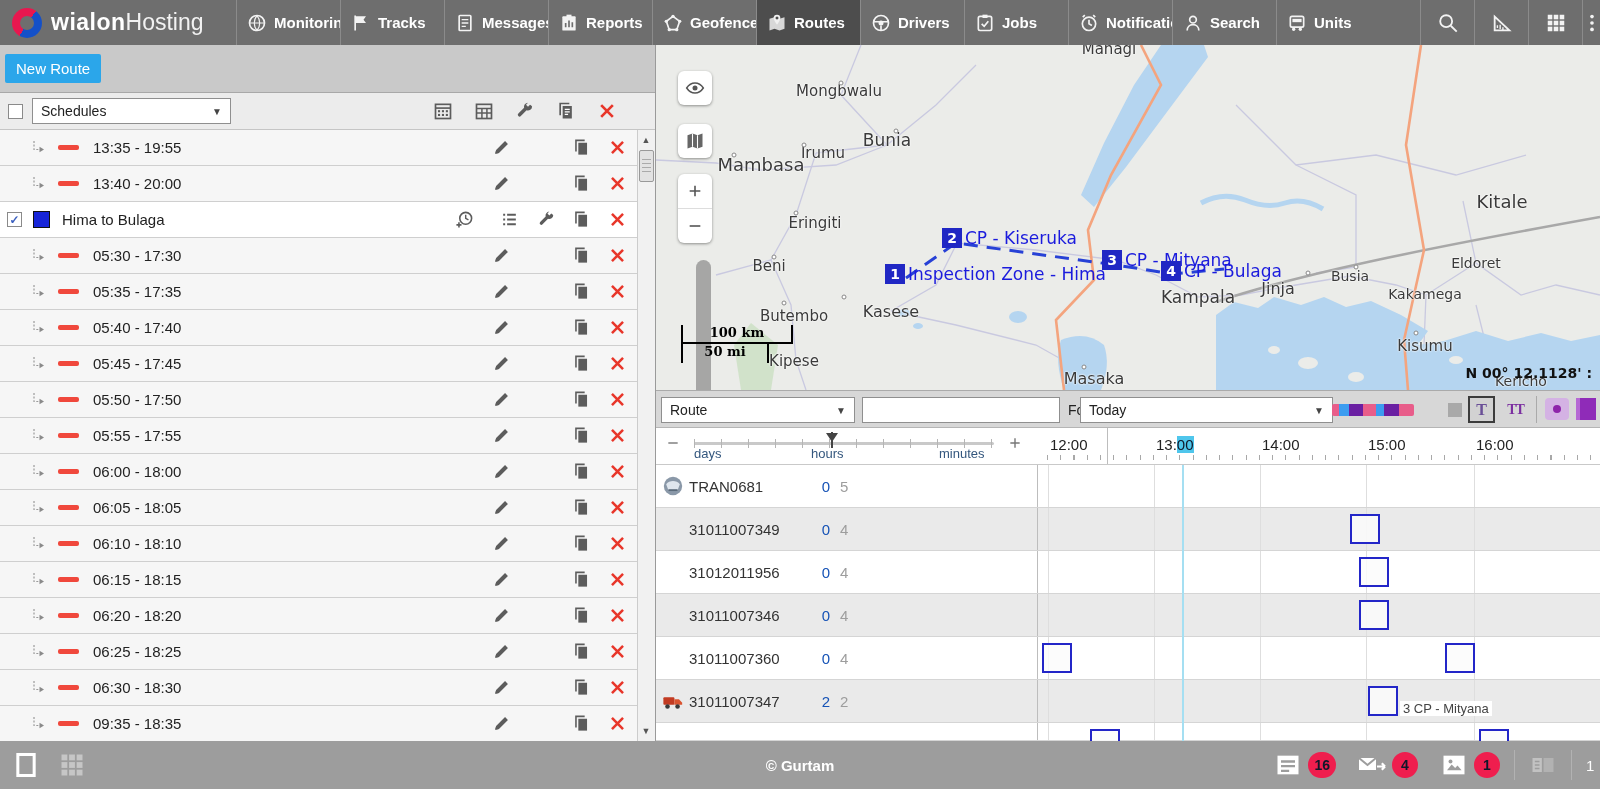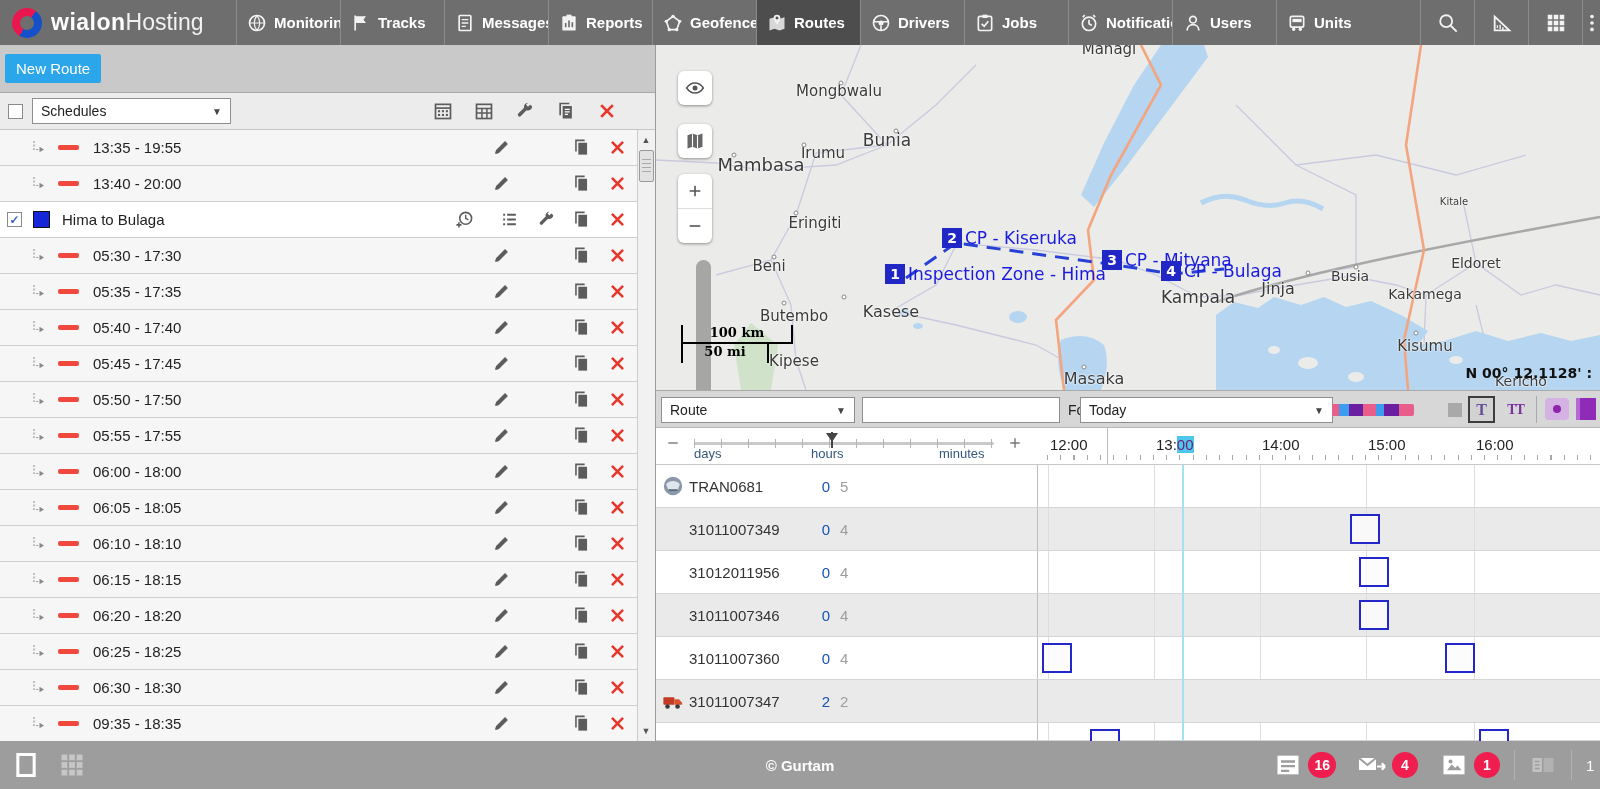--- a/index.html
+++ b/index.html
@@ -58,21 +58,21 @@
   #lp-scroll .handle { position:absolute; top:20px; left:1px; width:15px; height:32px; background:#e2e2e2; border:1px solid #999; border-radius:2px; background-image:repeating-linear-gradient(#aaa 0 1px, transparent 1px 4px); background-size:9px 14px; background-position:center; background-repeat:no-repeat; }
 
   
   #footer { position:absolute; bottom:0; left:0; width:1600px; height:48px; background:#9d9d9d; display:flex; align-items:center; color:#fff; z-index:50; }
   .fic { width:28px; height:28px; flex:none; }
   .fic svg { width:100%; height:100%; }
   #footer-left { display:flex; gap:18px; padding-left:12px; }
   #footer-copy { position:absolute; left:0; right:0; text-align:center; font-size:15px; font-weight:bold; color:#fff; pointer-events:none; }
   #footer-right { margin-left:auto; display:flex; align-items:center; gap:14px; padding-right:4px; }
   .badge-group { display:flex; align-items:center; cursor:pointer; }
-  .badge { min-width:26px; height:26px; border-radius:13px; background:#ef1e4e; color:#ffffff; font-size:14px; font-weight:bold; display:flex; align-items:center; justify-content:center; padding:0 6px; margin-left:6px; }
+  .badge { min-width:26px; height:26px; border-radius:13px; background:#ef1e4e; color:#0f172a; font-size:14px; font-weight:bold; display:flex; align-items:center; justify-content:center; padding:0 6px; margin-left:6px; }
   .fdivider { width:1px; height:30px; background:#b2b2b2; }
   #footer-partial { font-size:15px; color:#fff; width:10px; overflow:hidden; white-space:nowrap; }
 
   
   #right { position:absolute; top:45px; left:656px; width:944px; height:696px; }
 
   
   #map { position:absolute; top:0; left:0; width:944px; height:345px; background:#ebece9; overflow:hidden; cursor:grab; }
   .place { position:absolute; transform:translate(-50%,-50%); font-family:"DejaVu Sans",sans-serif; color:#3a3a3a; text-shadow:0 0 2px #fff,0 0 2px #fff; white-space:nowrap; pointer-events:none; }
   .mdot { position:absolute; width:5px; height:5px; border-radius:50%; background:#fff; border:1px solid #888; transform:translate(-50%,-50%); }
@@ -109,21 +109,21 @@
   #tl-header { position:absolute; top:383px; left:0; right:0; height:37px; background:#fff; border-bottom:1px solid #c9c9c9; }
   #tl-header .lsec { position:absolute; left:0; top:0; width:452px; height:100%; border-right:1px solid #bdbdbd; }
   .zsym { position:absolute; top:8px; width:14px; height:14px; color:#777; cursor:pointer; }
   .zsym svg { width:100%; height:100%; }
   #ztrack { position:absolute; left:38px; top:14px; width:300px; height:3px; background:#c9c9c9; border-radius:2px; }
   #ztrack::before { content:""; position:absolute; left:0; right:0; top:-3px; height:9px; background:repeating-linear-gradient(90deg,#b5b5b5 0 1px,transparent 1px 27px); }
   #zhandle { position:absolute; left:132px; top:-9px; width:0; height:0; border-left:6px solid transparent; border-right:6px solid transparent; border-top:9px solid #444; cursor:pointer; }
   #zhandle::after { content:""; position:absolute; left:-1px; top:-10px; width:2px; height:16px; background:#444; }
   .slabel { position:absolute; top:18px; font-size:13px; color:#34577e; }
   .hour { position:absolute; top:8px; font-size:15px; color:#222; white-space:nowrap; }
-  .hour .hl { background:#4fc6ec; color:#701a75; }
+  .hour .hl { background:#4fc6ec; color:#0f172a; }
   #tick-strip { position:absolute; left:391px; right:0; bottom:4px; height:5px; background:repeating-linear-gradient(90deg,#a8a8a8 0 1px,transparent 1px 13.25px); }
 
   
   #tl-rows { position:absolute; top:420px; left:0; right:0; height:276px; overflow:hidden; background:#fff; }
   .trow { position:relative; height:43px; border-bottom:1px solid #d5d5d5; background:#fff; }
   .trow.alt { background:#eaeaea; }
   .trow .tleft { position:absolute; left:0; top:0; width:382px; height:100%; border-right:1px solid #bdbdbd; }
   .uicon { position:absolute; left:6px; top:10px; width:22px; height:22px; }
   .uname { position:absolute; left:33px; top:13px; font-size:15px; color:#333; }
   .num1 { position:absolute; left:152px; top:13px; width:22px; text-align:right; font-size:15px; color:#1653b6; }
@@ -233,21 +233,21 @@
         </span>
     <span>Notifications</span>
       </div>
       <div class="tab">
     <span class="nav-ic">
           <svg viewBox="0 0 24 24">
             <circle cx="12" cy="8" r="4" fill="none" stroke="currentColor" stroke-width="2"></circle>
             <path d="M5 21c0-4 3-7 7-7s7 3 7 7" fill="none" stroke="currentColor" stroke-width="2"></path>
           </svg>
         </span>
-    <span>Users</span>
+    <span>Search</span>
       </div>
       <div class="tab">
     <span class="nav-ic">
           <svg viewBox="0 0 24 24">
             <rect x="4" y="4" width="16" height="13" rx="2" fill="none" stroke="currentColor" stroke-width="2"></rect>
             <path d="M6.5 7h11v4h-11z" fill="currentColor"></path>
             <circle cx="8" cy="19.5" r="2" fill="currentColor"></circle>
             <circle cx="16" cy="19.5" r="2" fill="currentColor"></circle>
           </svg>
         </span>
@@ -886,21 +886,21 @@
         <span class="place" style="left:159px;top:178px;font-size:15px">Eringiti</span>
         <span class="place" style="left:113px;top:221px;font-size:15px">Beni</span>
         <span class="place" style="left:138px;top:271px;font-size:15px">Butembo</span>
         <span class="place" style="left:235px;top:266px;font-size:16px">Kasese</span>
         <span class="place" style="left:138px;top:316px;font-size:15px">Kipese</span>
         <span class="place" style="left:438px;top:333px;font-size:16px">Masaka</span>
         <span class="place" style="left:542px;top:252px;font-size:17px">Kampala</span>
         <span class="place" style="left:622px;top:243px;font-size:16px">Jinja</span>
         <span class="place" style="left:694px;top:231px;font-size:14px">Busia</span>
         <span class="place" style="left:820px;top:218px;font-size:14px">Eldoret</span>
-        <span class="place" style="left:798px;top:156px;font-size:10px">Kitale</span>
+        <span class="place" style="left:846px;top:156px;font-size:18px">Kitale</span>
         <span class="place" style="left:769px;top:249px;font-size:14px">Kakamega</span>
         <span class="place" style="left:769px;top:301px;font-size:15px">Kisumu</span>
         <span class="place" style="left:865px;top:336px;font-size:14px">Kericho</span>
         <span class="mdot" style="left:185px;top:38px"></span>
         <span class="mdot" style="left:240px;top:86px"></span>
         <span class="mdot" style="left:148px;top:100px"></span>
         <span class="mdot" style="left:78px;top:110px"></span>
         <span class="mdot" style="left:140px;top:168px"></span>
         <span class="mdot" style="left:118px;top:212px"></span>
         <span class="mdot" style="left:128px;top:258px"></span>
@@ -1106,20 +1106,29 @@
               <rect x="1.5" y="8" width="12" height="8" rx="1" fill="#c23b22"></rect>
               <path d="M13.5 10h5l3.5 4v2h-8.5z" fill="#d9532f"></path>
               <circle cx="6" cy="18" r="2.5" fill="#3a3a3a"></circle>
               <circle cx="17" cy="18" r="2.5" fill="#3a3a3a"></circle>
             </svg>
           </span>
         <span class="uname">31011007347</span>
         <span class="num1">2</span>
         <span class="num2">2</span>
       </div>
+      <div class="tchart">
+          <div class="gline" style="left:9px"></div>
+          <div class="gline" style="left:115px"></div>
+          <div class="gline" style="left:221px"></div>
+          <div class="gline" style="left:327px"></div>
+          <div class="gline" style="left:435px"></div>
+          <div class="marker" style="left:329px"></div>
+          <div class="mlabel" style="left:361px">3 CP - Mityana</div>
+        </div>
     </div>
       <div class="trow" style="height:18px">
     <div class="tleft"></div>
     <div class="tchart">
           <div class="gline" style="left:9px"></div>
           <div class="gline" style="left:115px"></div>
           <div class="gline" style="left:221px"></div>
           <div class="gline" style="left:327px"></div>
           <div class="gline" style="left:435px"></div>
           <div class="marker" style="left:51px"></div>

